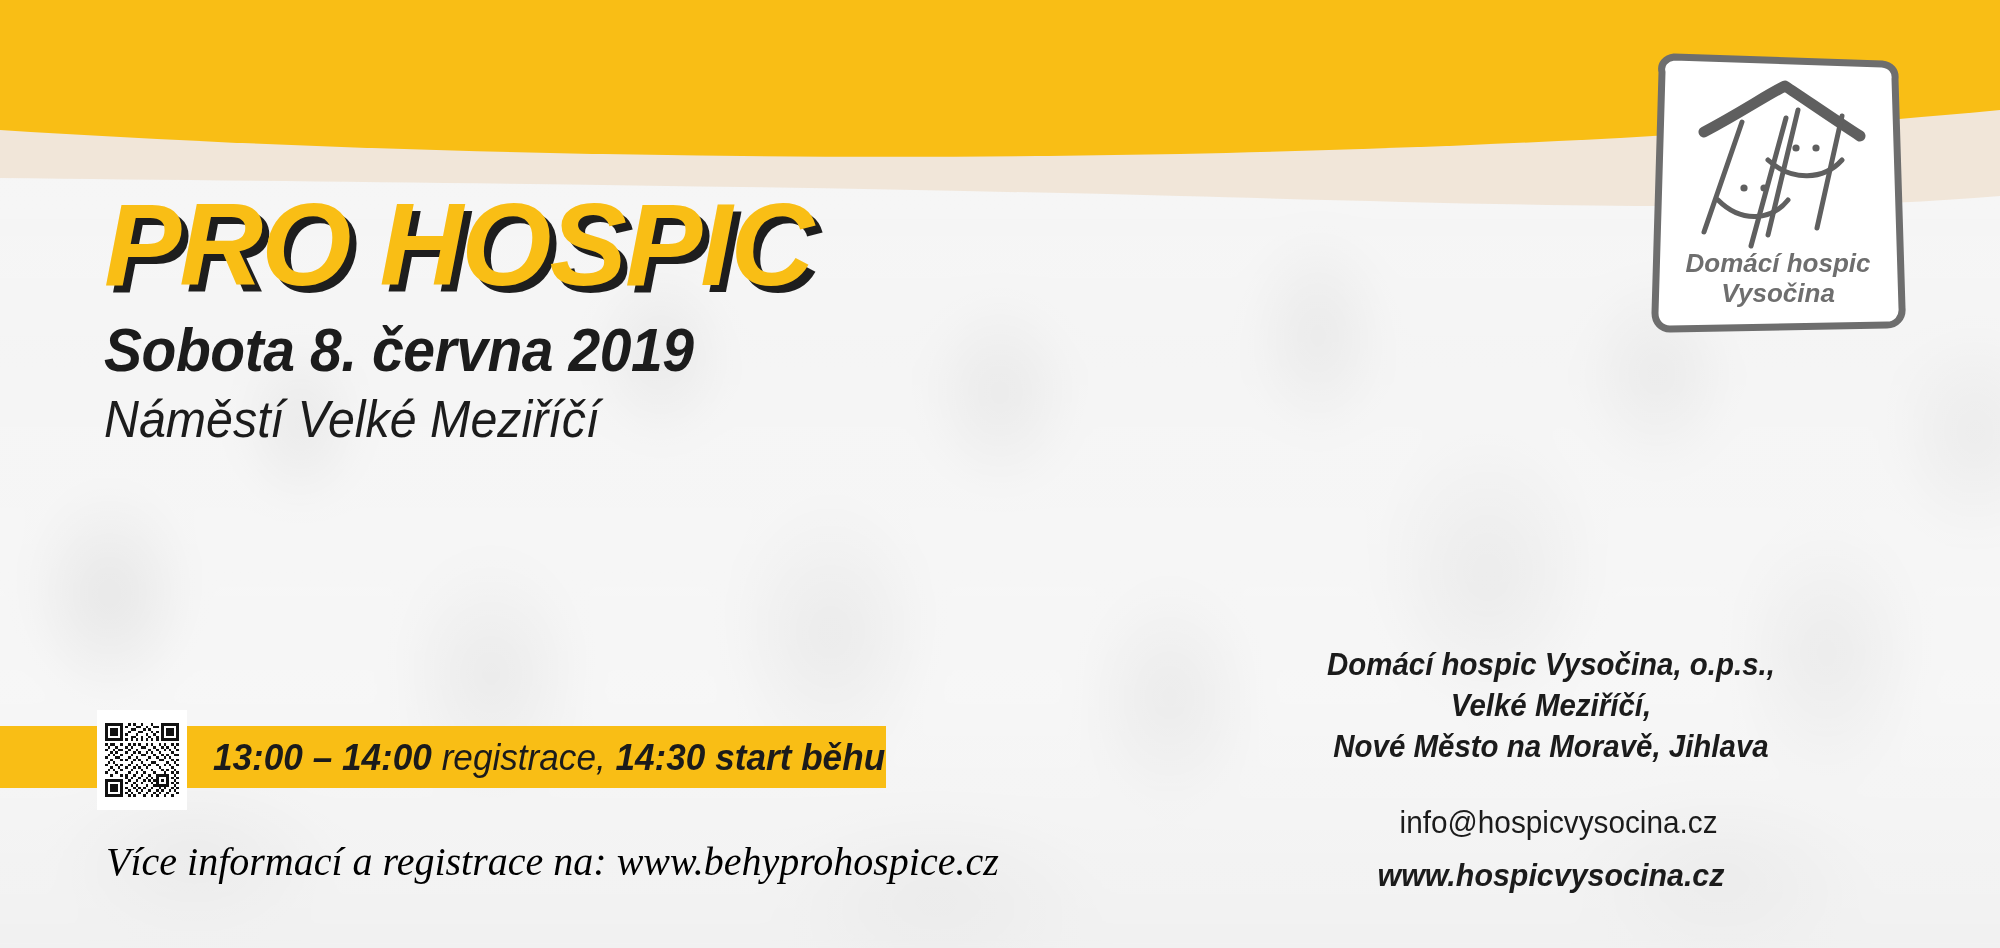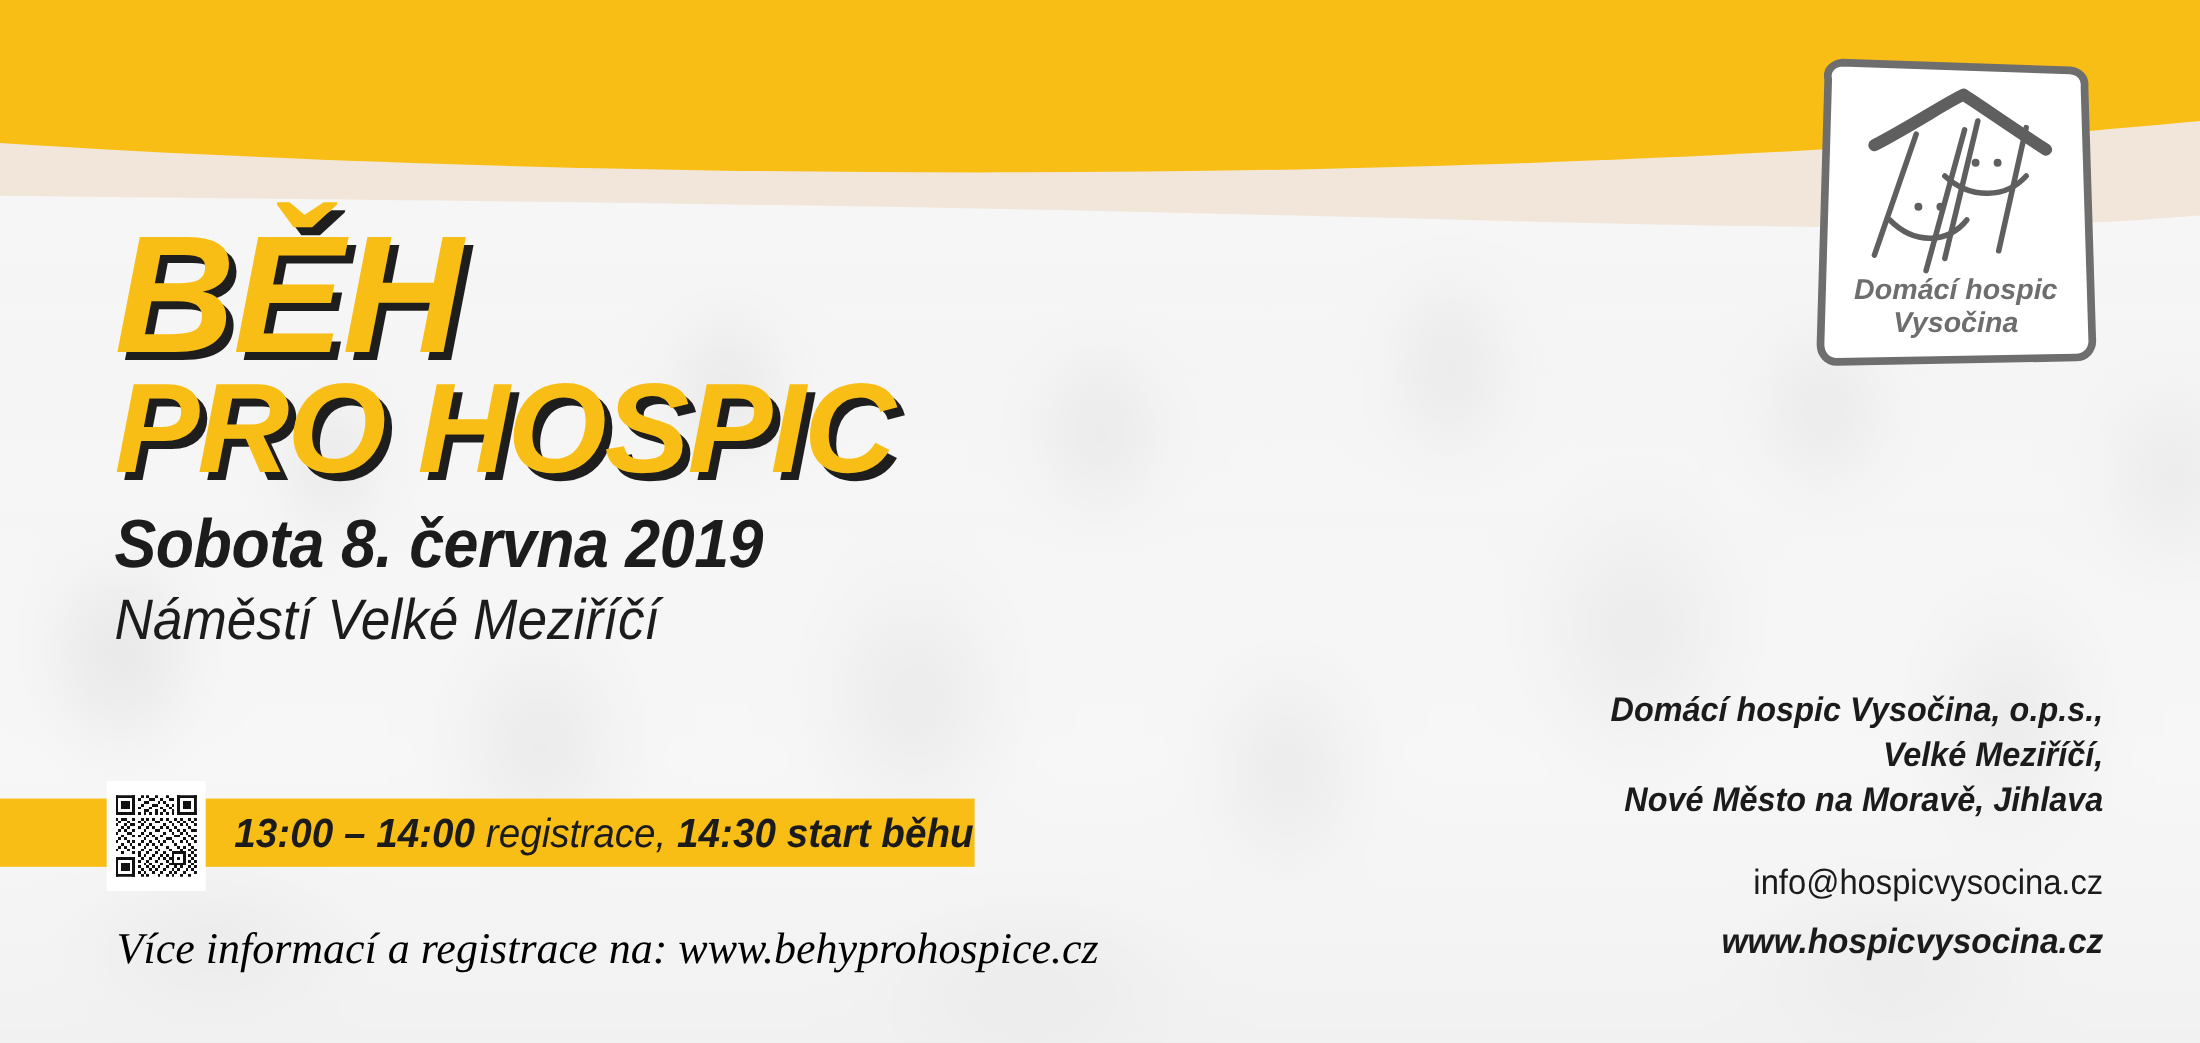--- a/index.html
+++ b/index.html
@@ -117,22 +117,22 @@
   
   .moreinfo{
     position:absolute;left:106px;top:838px;
     font-family:"Liberation Serif", serif;
     font-style:italic;font-size:40px;color:#000000;
     white-space:nowrap;
   }
 
   
   .rightcol{
-    position:absolute;right:88px;top:624px;
-    width:760px;text-align:right;
+    position:absolute;right:88px;top:644px;
+    width:760px;text-align:center;
   }
   .addr{
     font-family:"Liberation Sans Narrow","Liberation Sans", sans-serif;
     font-weight:bold;font-style:italic;
     font-size:31px;color:#1b1b1b;line-height:1.33;
     transform:scaleX(.95);transform-origin:right center;
   }
   .email{
     margin-top:36px;
     font-family:"Liberation Sans Narrow","Liberation Sans", sans-serif;
@@ -186,21 +186,20 @@
         <circle cx="170" cy="98" r="3.6"></circle>
         <circle cx="98" cy="138" r="3.6"></circle>
         <circle cx="118" cy="138" r="3.6"></circle>
       </g>
       <text x="132" y="222" text-anchor="middle" font-family="Liberation Sans, sans-serif" font-size="26" font-weight="bold" font-style="italic" fill="#6E6E6E">Domácí hospic</text>
       <text x="132" y="252" text-anchor="middle" font-family="Liberation Sans, sans-serif" font-size="26" font-weight="bold" font-style="italic" fill="#6E6E6E">Vysočina</text>
     </svg>
   </div>
 
   <div class="headline">
-    <div class="h-beh">BĚH</div>
     <div class="h-pro">PRO HOSPIC</div>
     <div class="h-date">Sobota 8. června 2019</div>
     <div class="h-place">Náměstí Velké Meziříčí</div>
   </div>
 
   <div class="timebar"></div>
   <div class="timetext">
     <b>13:00 – 14:00</b>
     <span>&nbsp;</span>
     <span class="reg">registrace,</span>

